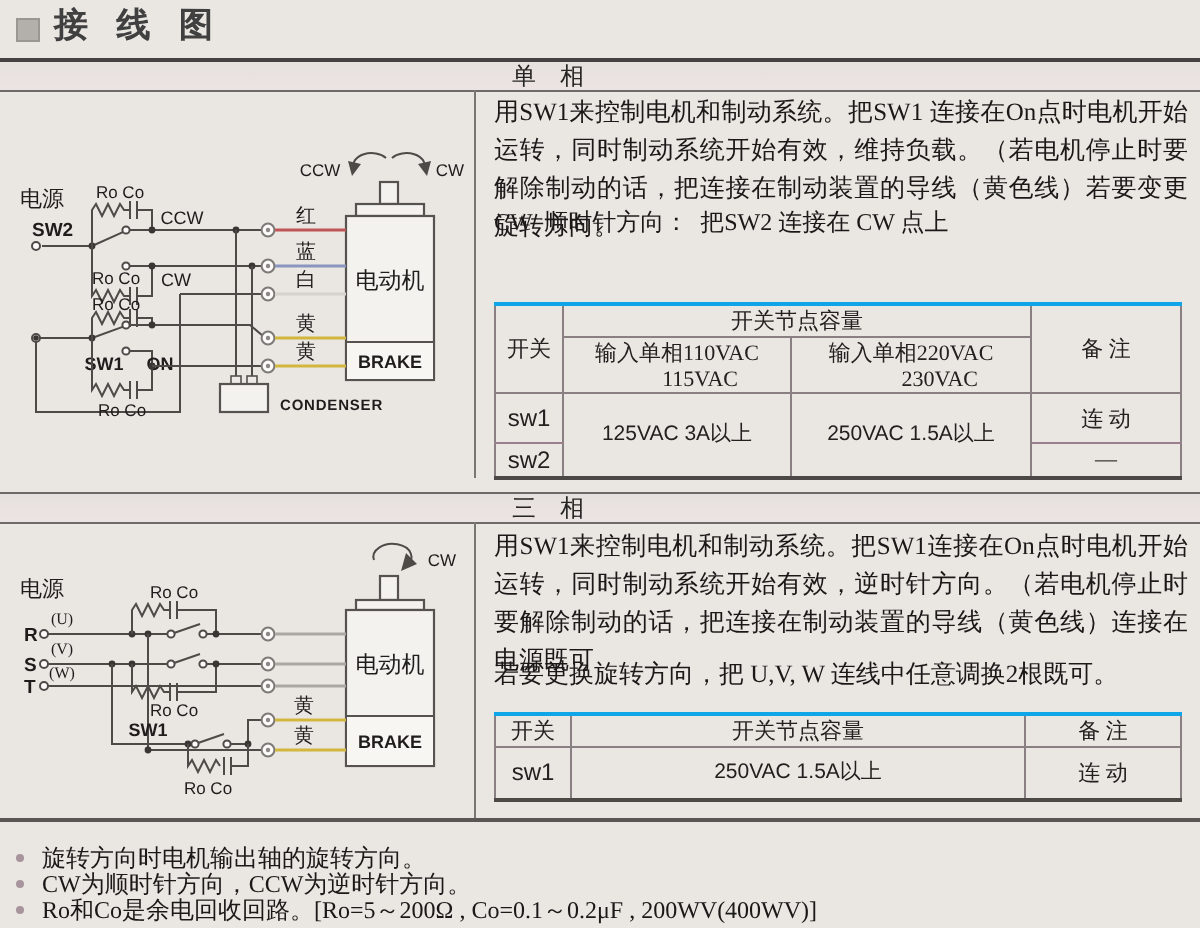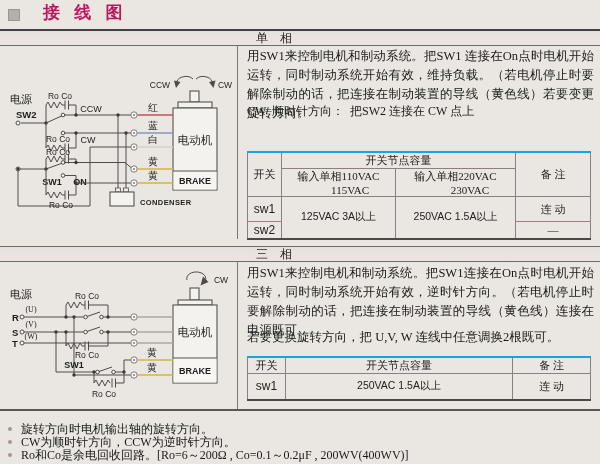--- a/index.html
+++ b/index.html
@@ -1,21 +1,21 @@
 <!DOCTYPE html>
 <html><head>
 <meta charset="utf-8">
 <style>
   html,body{margin:0;padding:0;}
   body{width:600px;height:464px;position:relative;background:#eae7e3;overflow:hidden;
        font-family:"Liberation Serif","DejaVu Serif",serif;color:#1b1918;}
   .abs{position:absolute;}
   
   .title-sq{left:8px;top:9px;width:10px;height:10px;background:#b3afab;border:1px solid #9a9692;}
-  .page-title{left:43px;top:1px;font-size:17px;font-weight:bold;letter-spacing:5px;color:#be185d;}
+  .page-title{left:27px;top:1px;font-size:17px;font-weight:bold;letter-spacing:5px;color:#404040;}
   
   .band{left:0;right:0;height:14px;background:linear-gradient(#e6e1de,#ece4e2);text-align:center;}
   .band1{top:29px;border-top:2px solid #454143;border-bottom:1px solid #6e6a6c;}
   .band2{top:246px;border-top:1px solid #6e6a6c;border-bottom:1px solid #6e6a6c;}
   .band-label{position:absolute;left:256px;top:0px;font-size:12px;line-height:14px;color:#262423;}
   .vdiv{width:1px;background:#7a7674;}
   .bottom-rule{left:0;right:0;top:409px;height:2px;background:#5a5654;}
   
   .tblock{left:247px;width:347px;font-size:12.5px;line-height:19px;text-align:justify;}
   .rline{font-size:12px;line-height:14.5px;white-space:pre;}
@@ -370,13 +370,13 @@
   <tr style="height:26px;">
     <td class="sw ob">sw1</td>
     <td class="vac ob">250VAC  1.5A以上</td>
     <td class="ob">连 动</td>
   </tr>
 </tbody>
   </table>
 
 <div class="fline" style="top:423px;"><span class="bullet"></span><span>旋转方向时电机输出轴的旋转方向。</span></div>
 <div class="fline" style="top:436px;"><span class="bullet"></span><span>CW为顺时针方向，CCW为逆时针方向。</span></div>
-<div class="fline" style="top:449px;"><span class="bullet"></span><span>Ro和Co是余电回收回路。[Ro=6～200Ω , Co=0.1～0.2μF , 200WV(400WV)]</span></div>
+<div class="fline" style="top:449px;"><span class="bullet"></span><span>Ro和Co是余电回收回路。[Ro=5～200Ω , Co=0.1～0.2μF , 200WV(400WV)]</span></div>
 
 </body></html>

